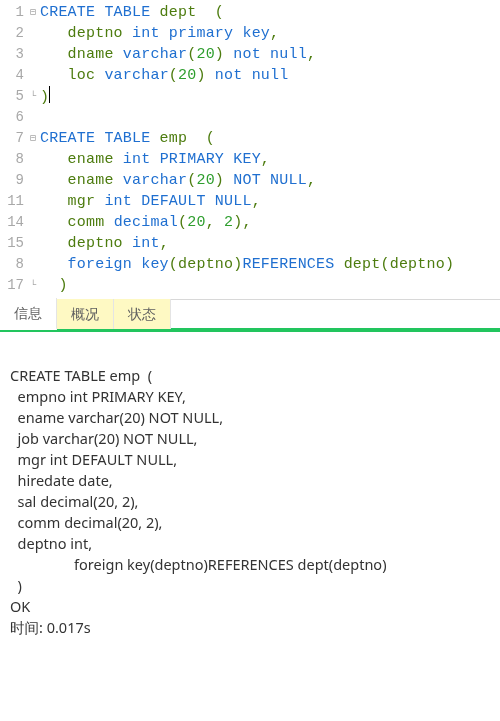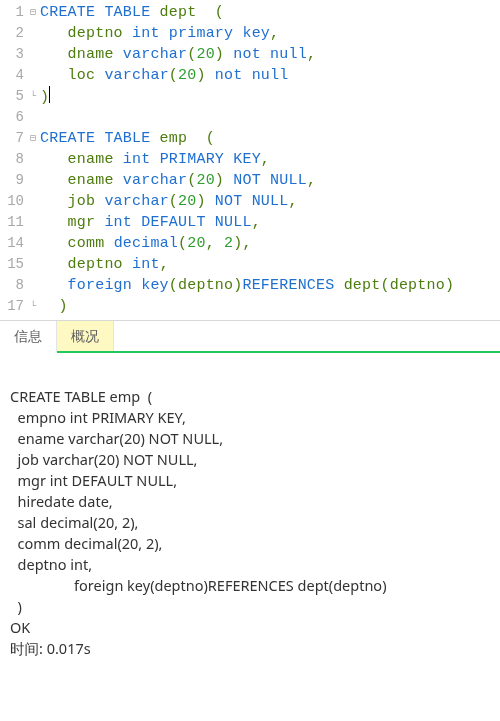--- a/index.html
+++ b/index.html
@@ -51,23 +51,23 @@
   }
   .divider {
     height: 1px;
     background: #d8d8d8;
     margin-top: 3px;
   }
   .tabs {
     display: flex;
     font-family: Liberation Mono, monospace;
     font-size: 14px;
-    border-bottom: 2px solid #22c55e;
+    border-bottom: 4px solid #22c55e;
     height: 32px;
-    align-items: flex-start;
+    align-items: center;
   }
   .tab {
     padding: 7px 14px 5px 14px;
     color: #606060;
     border-right: 1px solid #e4e4e4;
     cursor: pointer;
   }
   .tab.active {
     background: #ffffff;
     border-bottom: 2px solid #ffffff;
@@ -127,25 +127,20 @@
       <span class="gutter">8</span>
       <span class="fold"></span>
       <span class="code"><span class="txt">   ename </span><span class="type">int</span><span class="txt"> </span><span class="kw">PRIMARY KEY</span><span class="txt">,</span></span>
     </div>
     <div class="code-line">
       <span class="gutter">9</span>
       <span class="fold"></span>
       <span class="code"><span class="txt">   ename </span><span class="kw">varchar</span><span class="txt">(</span><span class="num">20</span><span class="txt">) </span><span class="kw">NOT NULL</span><span class="txt">,</span></span>
     </div>
     <div class="code-line">
-      <span class="gutter">10</span>
-      <span class="fold"></span>
-      <span class="code"><span class="txt">   job </span><span class="kw">varchar</span><span class="txt">(</span><span class="num">20</span><span class="txt">) </span><span class="kw">NOT NULL</span><span class="txt">,</span></span>
-    </div>
-    <div class="code-line">
       <span class="gutter">11</span>
       <span class="fold"></span>
       <span class="code"><span class="txt">   mgr </span><span class="type">int</span><span class="txt"> </span><span class="kw">DEFAULT NULL</span><span class="txt">,</span></span>
     </div>
     <div class="code-line">
       <span class="gutter">14</span>
       <span class="fold"></span>
       <span class="code"><span class="txt">   comm </span><span class="kw">decimal</span><span class="txt">(</span><span class="num">20</span><span class="txt">, </span><span class="num">2</span><span class="txt">),</span></span>
     </div>
     <div class="code-line">
@@ -163,20 +158,21 @@
       <span class="fold">└</span>
       <span class="code"><span class="txt">  )</span></span>
     </div>
   </div>
 
 <div class="divider"></div>
 
 <div class="tabs">
   <div class="tab active">信息</div>
   <div class="tab">概况</div>
+  <div class="tab">状态</div>
 </div>
 
 <div class="output">
 <span>CREATE TABLE emp  (</span>
 <span>  empno int PRIMARY KEY,</span>
 <span>  ename varchar(20) NOT NULL,</span>
 <span>  job varchar(20) NOT NULL,</span>
 <span>  mgr int DEFAULT NULL,</span>
 <span>  hiredate date,</span>
 <span>  sal decimal(20, 2),</span>

